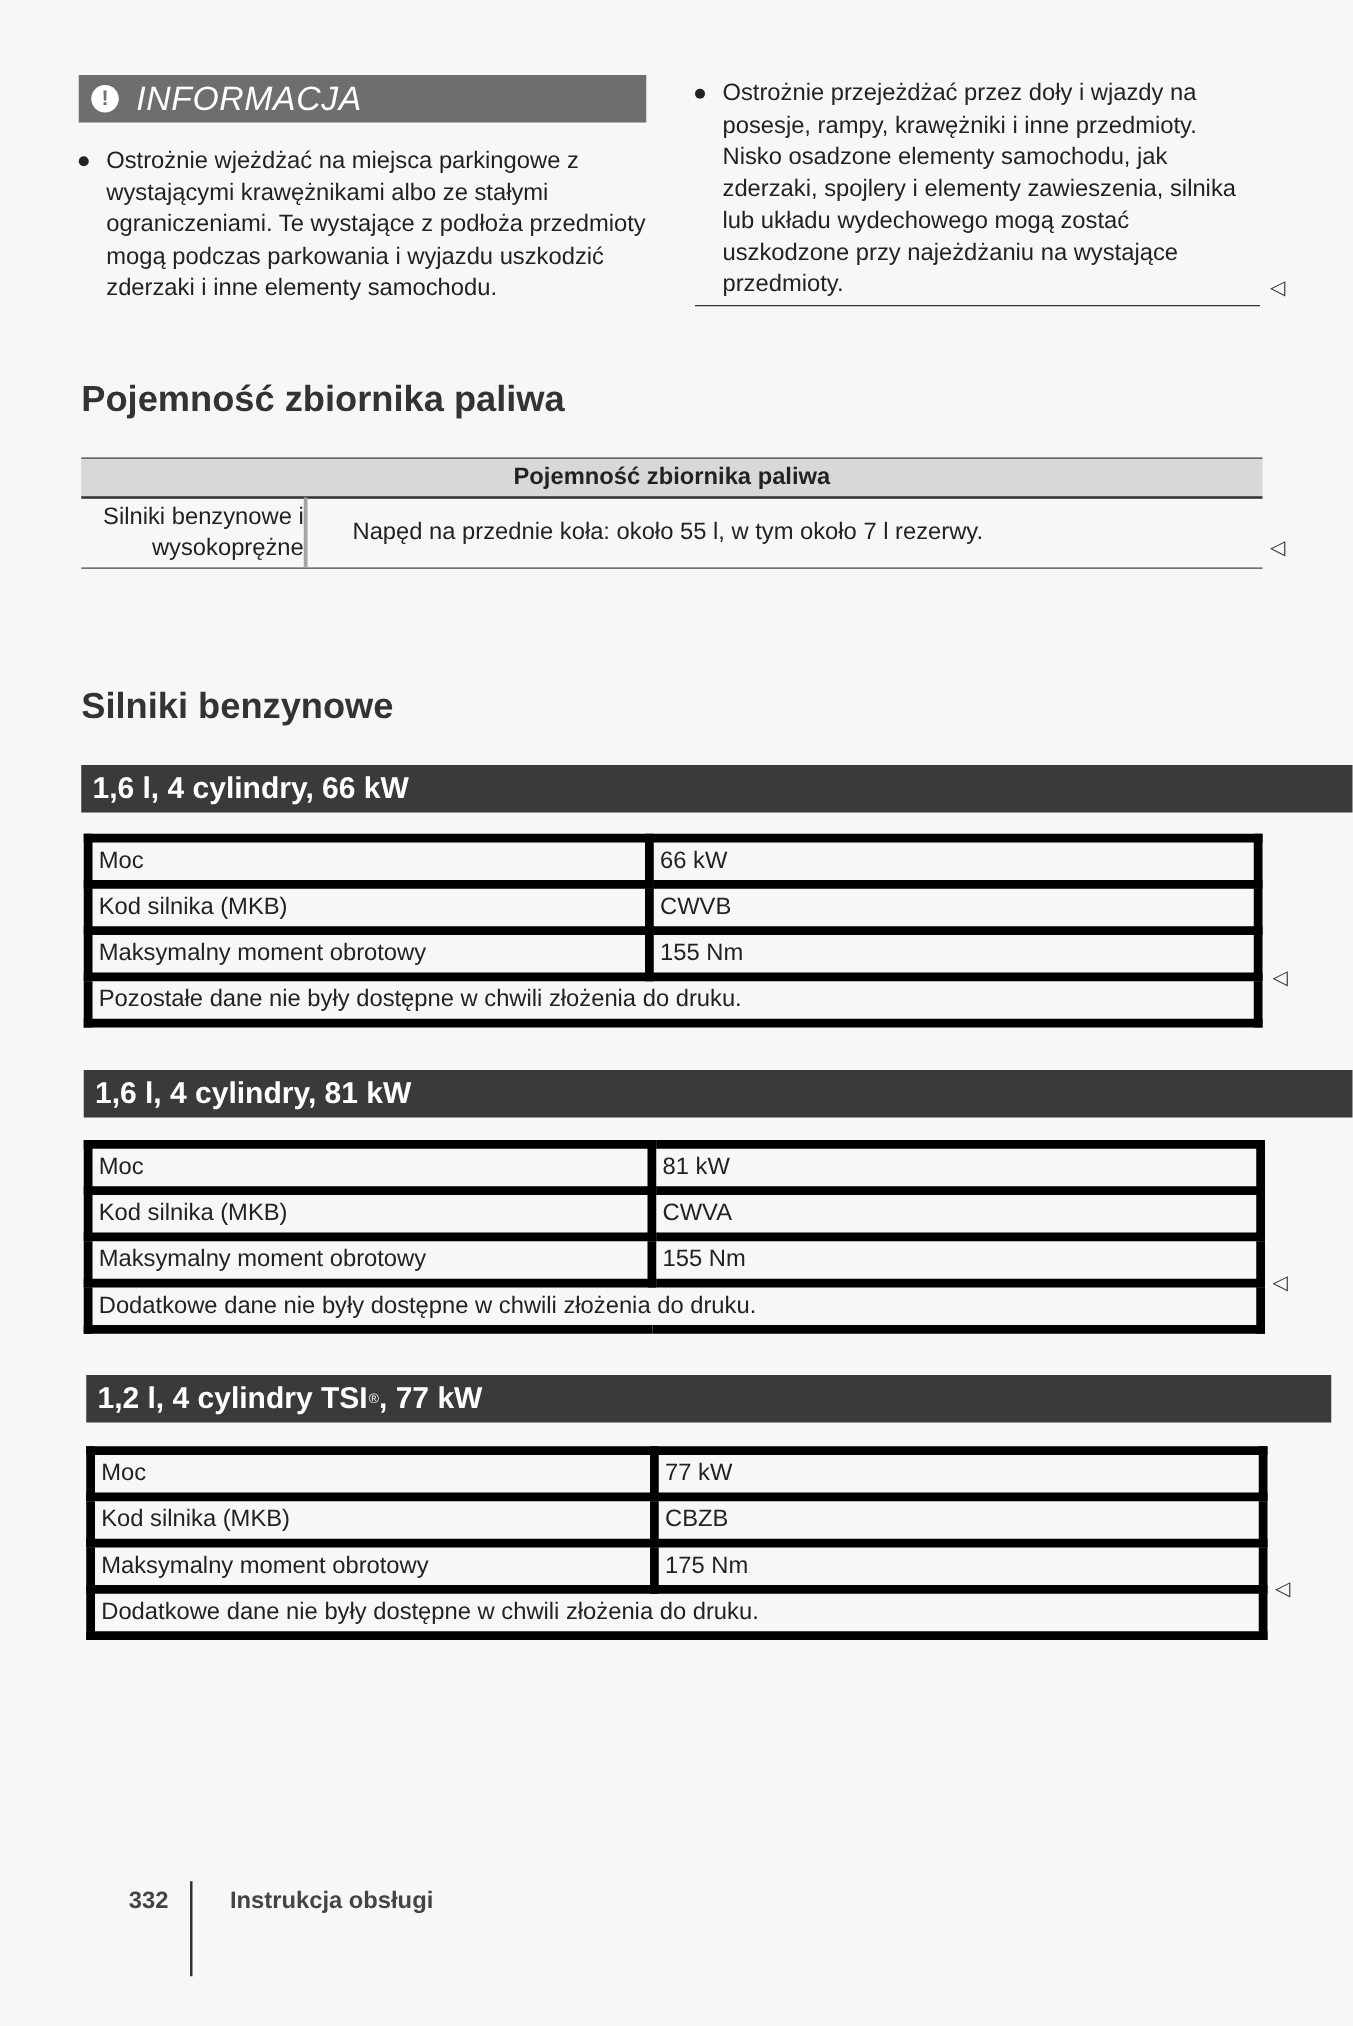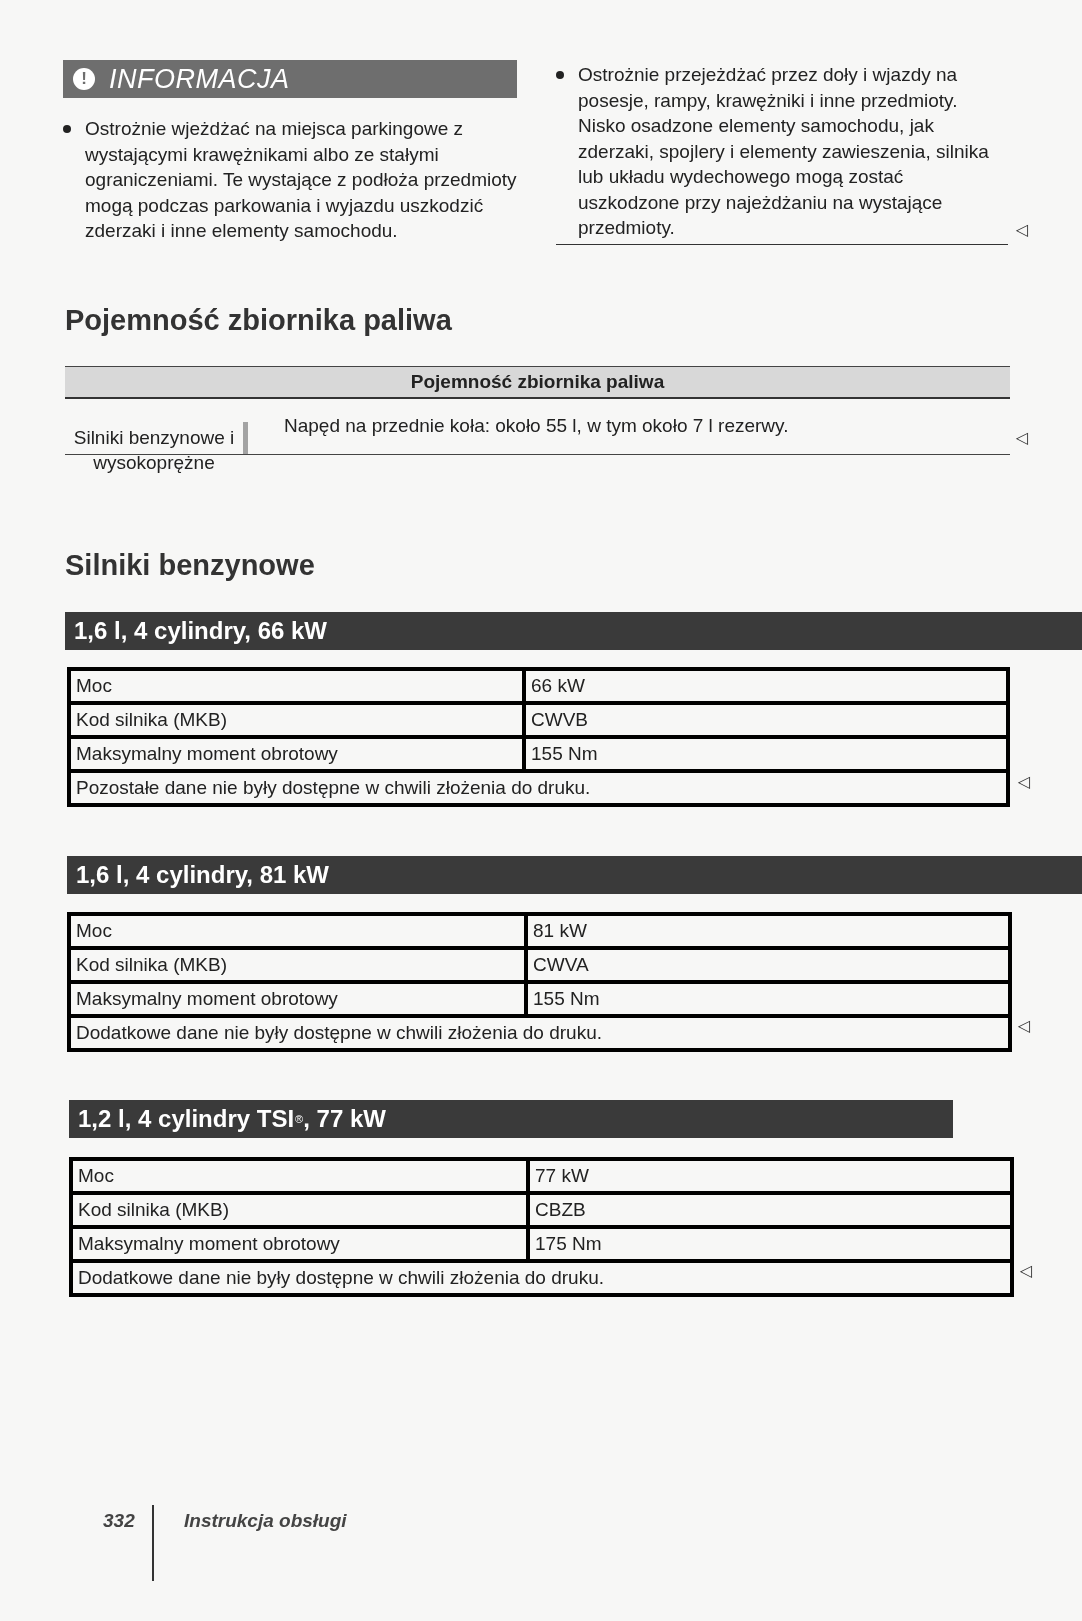--- a/index.html
+++ b/index.html
@@ -35,34 +35,34 @@
     left: 65px; top: 366px; width: 945px; height: 30px; background: #d8d8d8;
     border-top: 1px solid #444; border-bottom: 2px solid #333;
     display: flex; align-items: center; justify-content: center;
     font-weight: bold; font-size: 19px;
   }
   .fuel-row {
     left: 65px; top: 398px; width: 945px; height: 56px; border-bottom: 1px solid #444;
     display: flex; font-size: 19px;
   }
   .fuel-row .c1 {
-    width: 178px; border-right: 5px solid #a3a3a3; text-align: center; line-height: 25px; padding-top: 3px; margin-top: 24px;
+    width: 178px; border-right: 3px solid #a3a3a3; text-align: right; line-height: 25px; padding-top: 3px;
   }
   .fuel-row .c2 { padding-left: 8px; display: flex; align-items: center; margin-left: 28px; }
   
   .eng-title {
     background: #3a3a3a; color: #fff; font-weight: bold; font-size: 24px;
     height: 38px; display: flex; align-items: center; padding-left: 9px; box-sizing: border-box;
   }
   .eng-title sup { font-size: 11px; font-weight: normal; margin-left: 1px; vertical-align: 11px; }
   table.spec { border-collapse: collapse; font-size: 19px; position: absolute; }
-  table.spec td { border: 4px solid #000000; padding: 0 5px; height: 30px; }
+  table.spec td { border: 7px solid #000000; padding: 0 5px; height: 30px; }
   table.spec td.val { width: 470px; }
   
-  .footer { left: 103px; top: 1510px; font-size: 19px; font-weight: bold; color: #444; font-style: italic; }
+  .footer { left: 103px; top: 1510px; font-size: 19px; font-weight: bold; color: #444; }
   .footer-bar { left: 152px; top: 1505px; width: 2px; height: 76px; background: #333; }
 </style>
 </head>
 <body>
 
 <div class="abs info-head">
   <span class="info-icon">!</span>
   <span class="info-title">INFORMACJA</span>
 </div>
 <div class="abs bullet-block" style="left:63px; top:104px; width:460px;margin-top:12px;">
@@ -124,21 +124,21 @@
         <td>Maksymalny moment obrotowy</td>
         <td class="val">155 Nm</td>
       </tr>
   <tr>
         <td colspan="2">Dodatkowe dane nie były dostępne w chwili złożenia do druku.</td>
       </tr>
 </tbody>
   </table>
 <div class="abs end-mark" style="left:1018px; top:1016px;">◁</div>
 
-<div class="abs eng-title" style="left:69px; top:1100px; width:884px;">
+<div class="abs eng-title" style="left:69px; top:1100px; width:996px;">
   <span>1,2 l, 4 cylindry TSI</span>
     <sup>®</sup>
     <span>, 77 kW</span>
 </div>
 <table class="spec" style="left:69px; top:1157px; width:945px;">
   <tbody>
       <tr>
         <td>Moc</td>
         <td class="val">77 kW</td>
       </tr>

